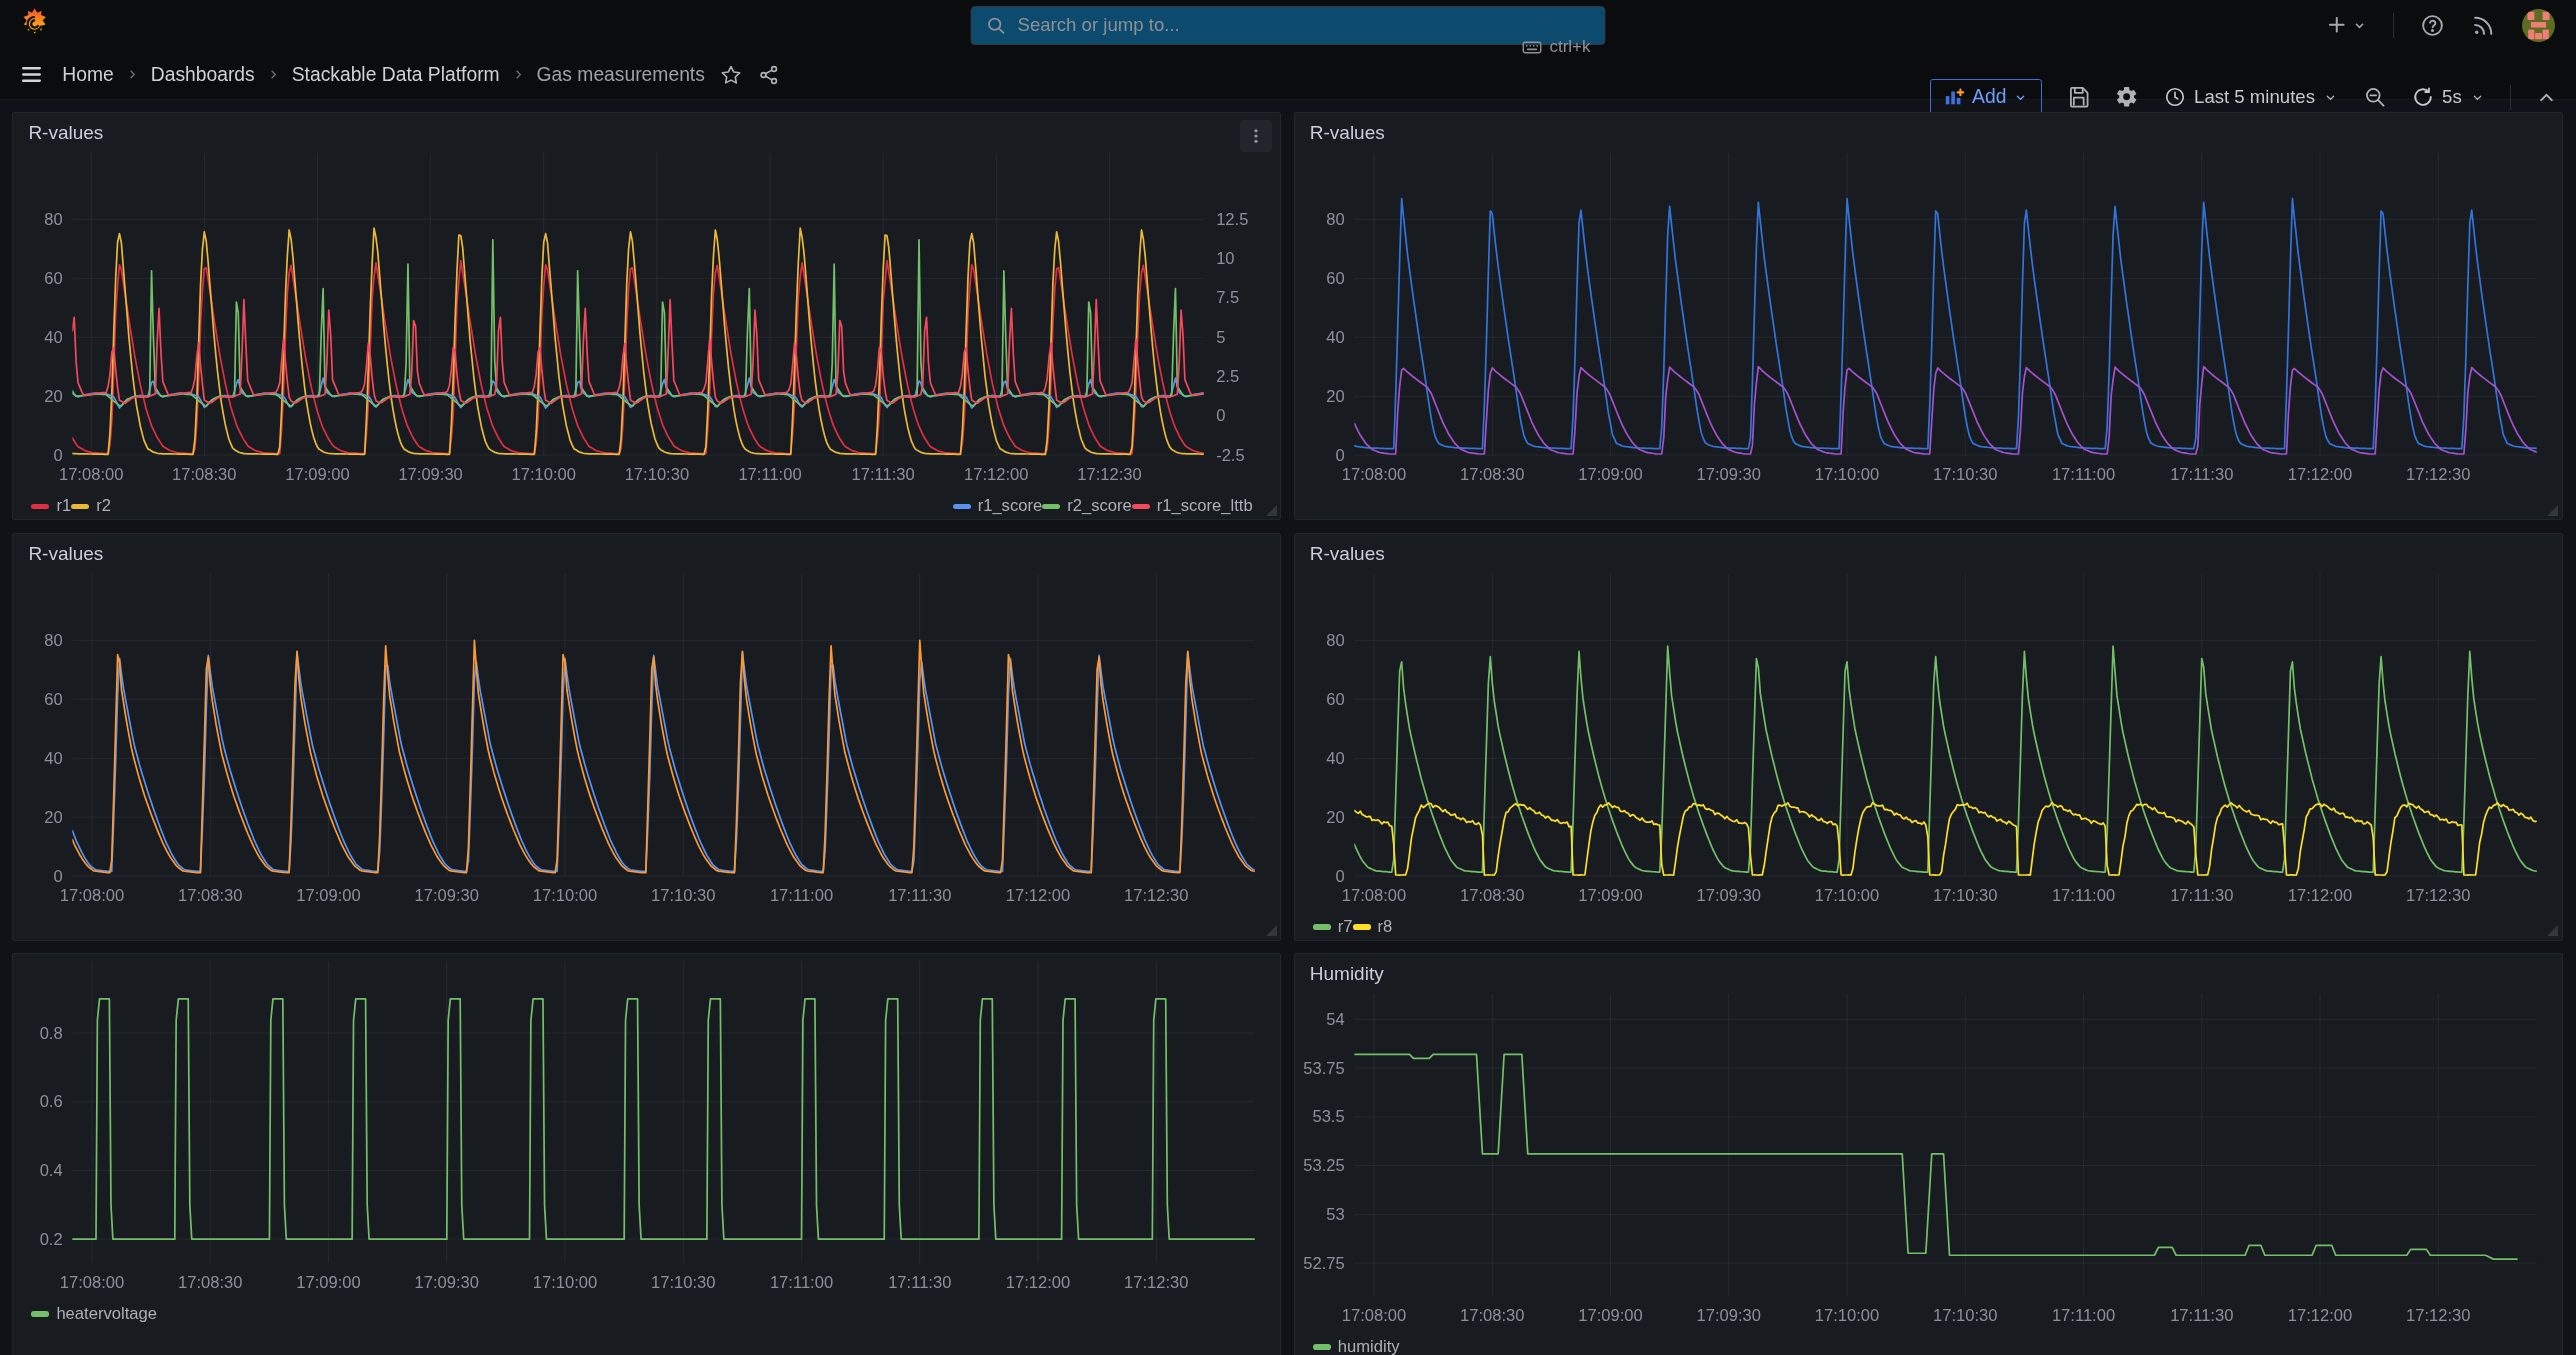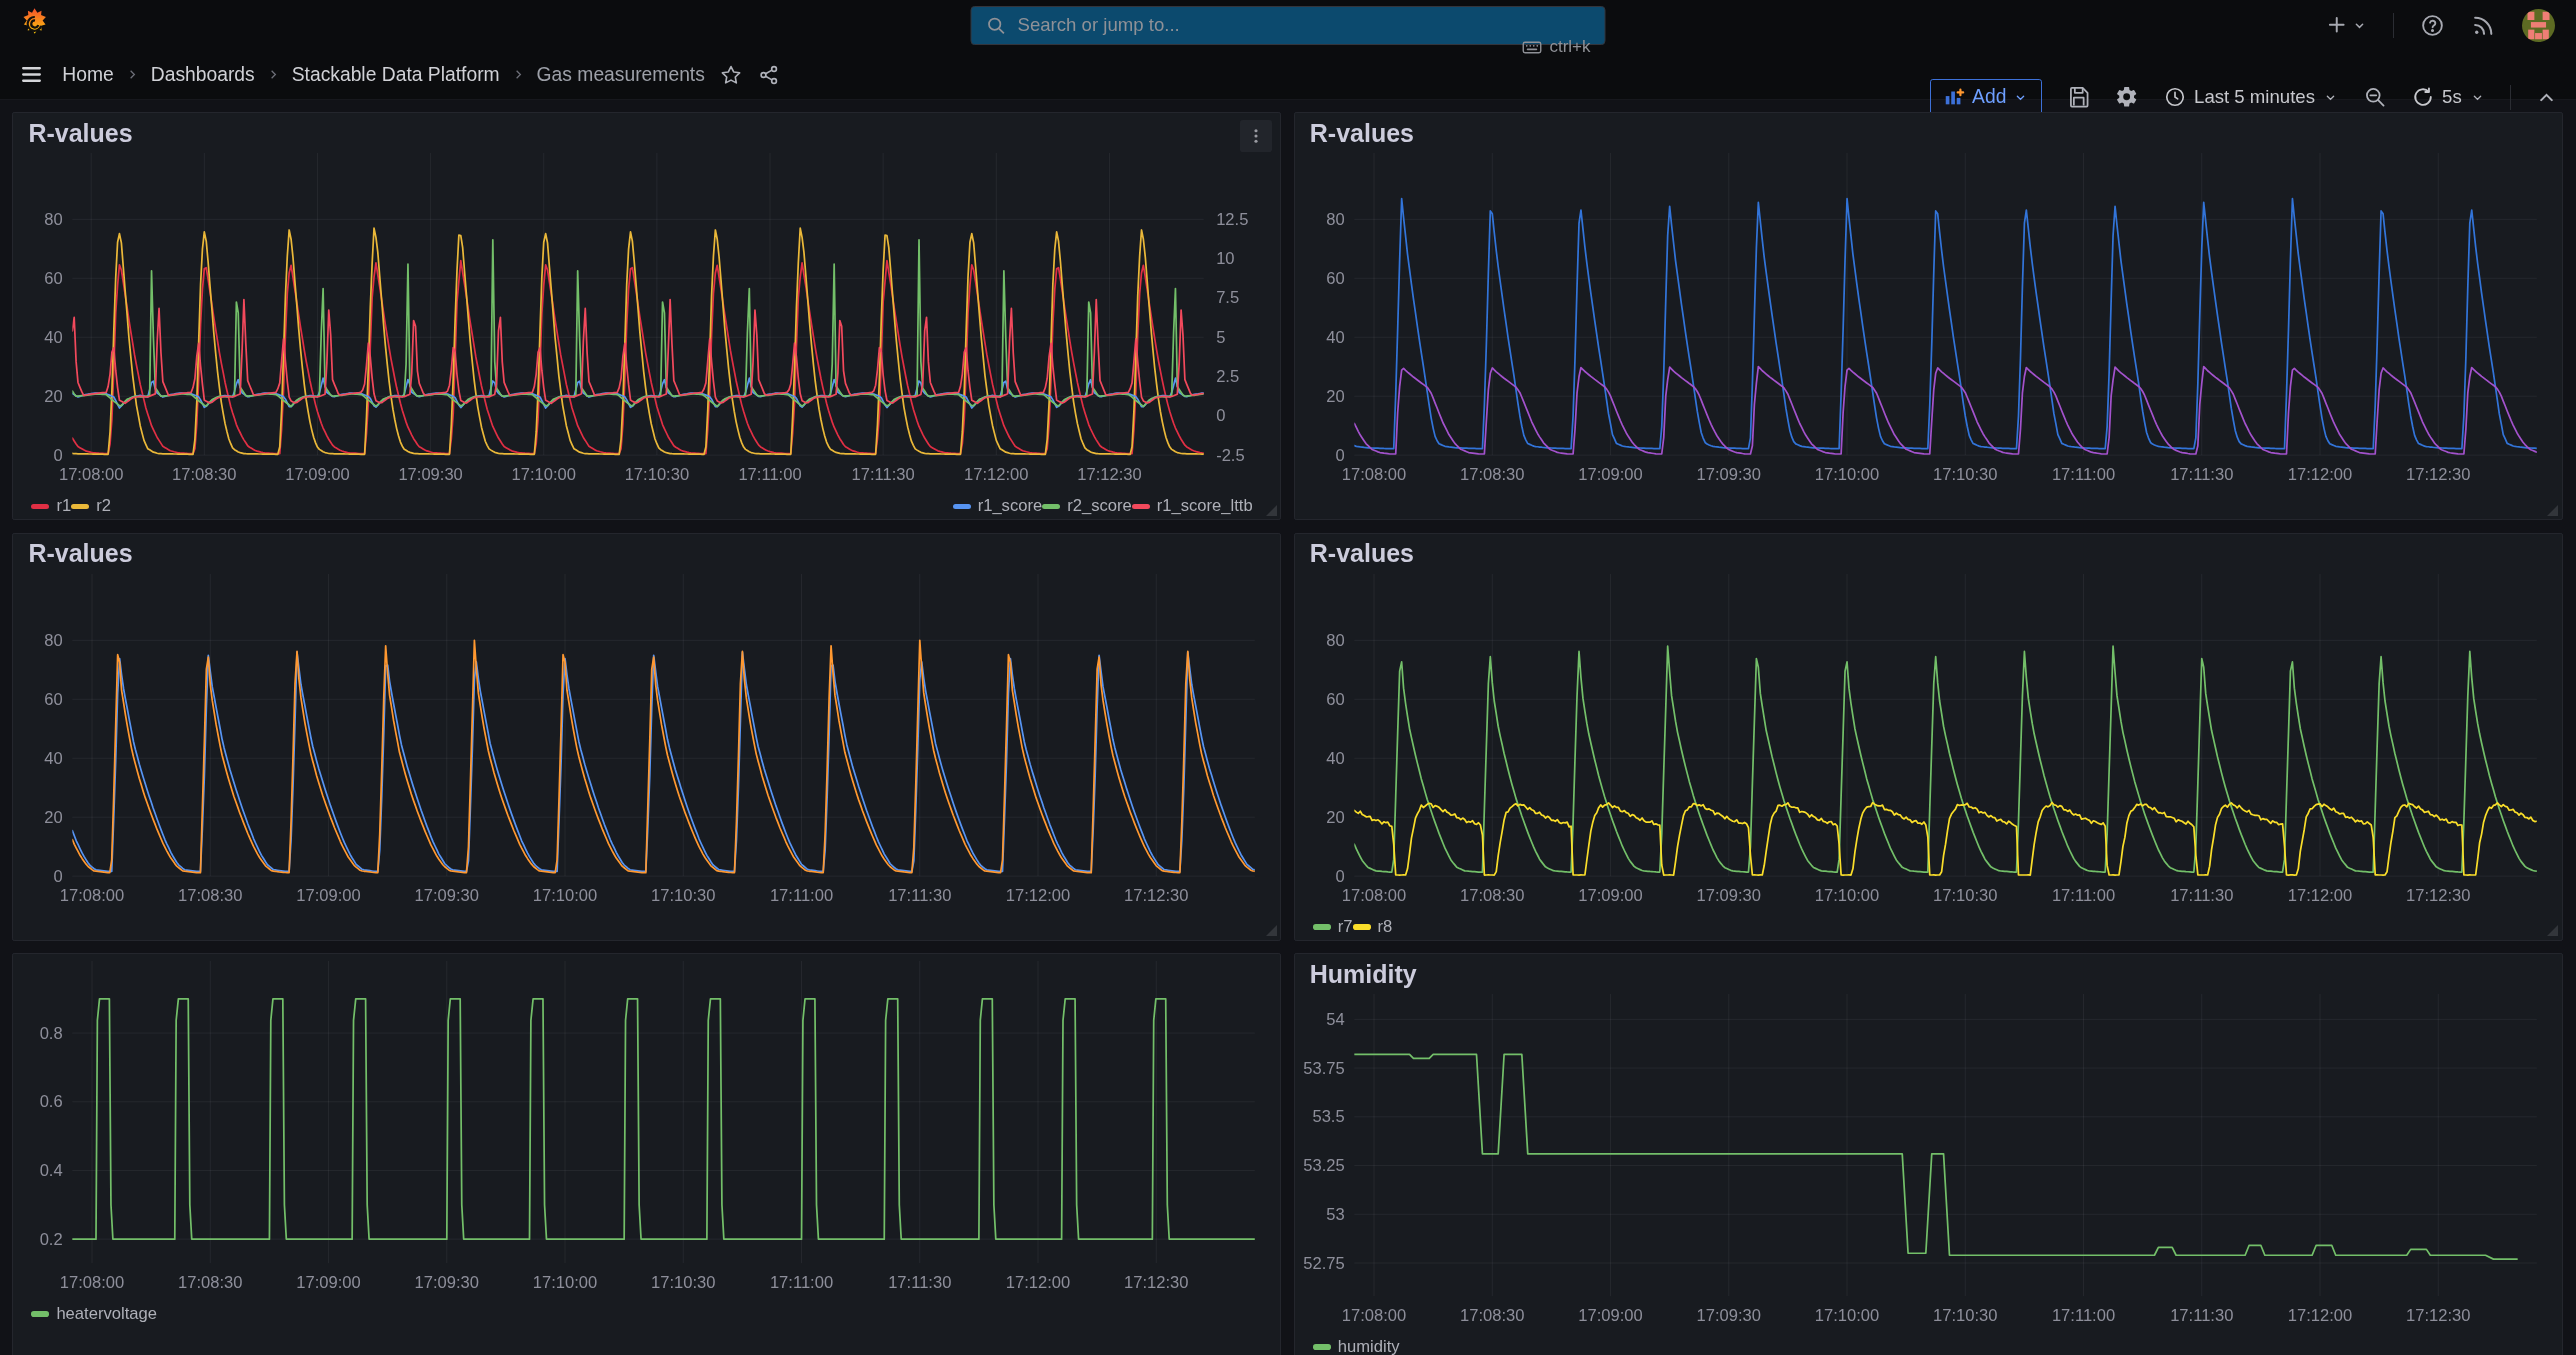--- a/index.html
+++ b/index.html
@@ -30,21 +30,21 @@
   .nav-right { margin-left:auto; display:flex; align-items:center; gap:25px; color:#b0b2ba;margin-top:45px; }
   .add-btn { display:flex; align-items:center; gap:7px; border:0.7px solid #3d71d9; border-radius:2.8px;
     height:36px; padding:0 12.4px; color:#6e9fff; font-size:19.3px; background:transparent; }
   .tool-group { display:flex; align-items:center; gap:8.3px; font-size:18.6px; color:#c7c8cd; }
 
   
   .dashboard { height:1256px; padding:12.4px; display:grid; grid-template-columns:1269px 1269px; gap:12.4px;
     grid-auto-rows:408px; overflow:hidden; }
   .panel { position:relative; background:#181b20; border:0.7px solid #24262d; border-radius:2.1px; overflow:hidden; }
   .p-header { position:relative; height:33px; display:flex; align-items:center; padding:0 15px; }
-  .p-title { font-size:25px; font-weight:700; color:#ccccdc; margin-top:7px; }
+  .p-title { font-size:19px; font-weight:400; color:#ccccdc; margin-top:7px; }
   .kebab { position:absolute; top:7px; right:8.3px; width:32px; height:32px; background:#22252b;
     border-radius:2.8px; display:flex; align-items:center; justify-content:center; color:#9a9ba2; }
   .legend { height:34px; display:flex; align-items:center; padding:0 18px; font-size:16.6px; color:#aeb0b8; }
   .lgroup { display:flex; align-items:center; }
   .lgroup.right { margin-left:auto; padding-right:9.7px; }
   .litem { display:flex; align-items:center; gap:7px; }
   .swatch { width:18px; height:5.5px; border-radius:2.8px; display:inline-block; }
   .resize-handle { position:absolute; right:3.4px; bottom:3.4px; width:0; height:0;
     border-left:11px solid transparent; border-bottom:11px solid #4a4c52; opacity:.55; }
   svg text { font-family:"Liberation Sans", sans-serif; }

